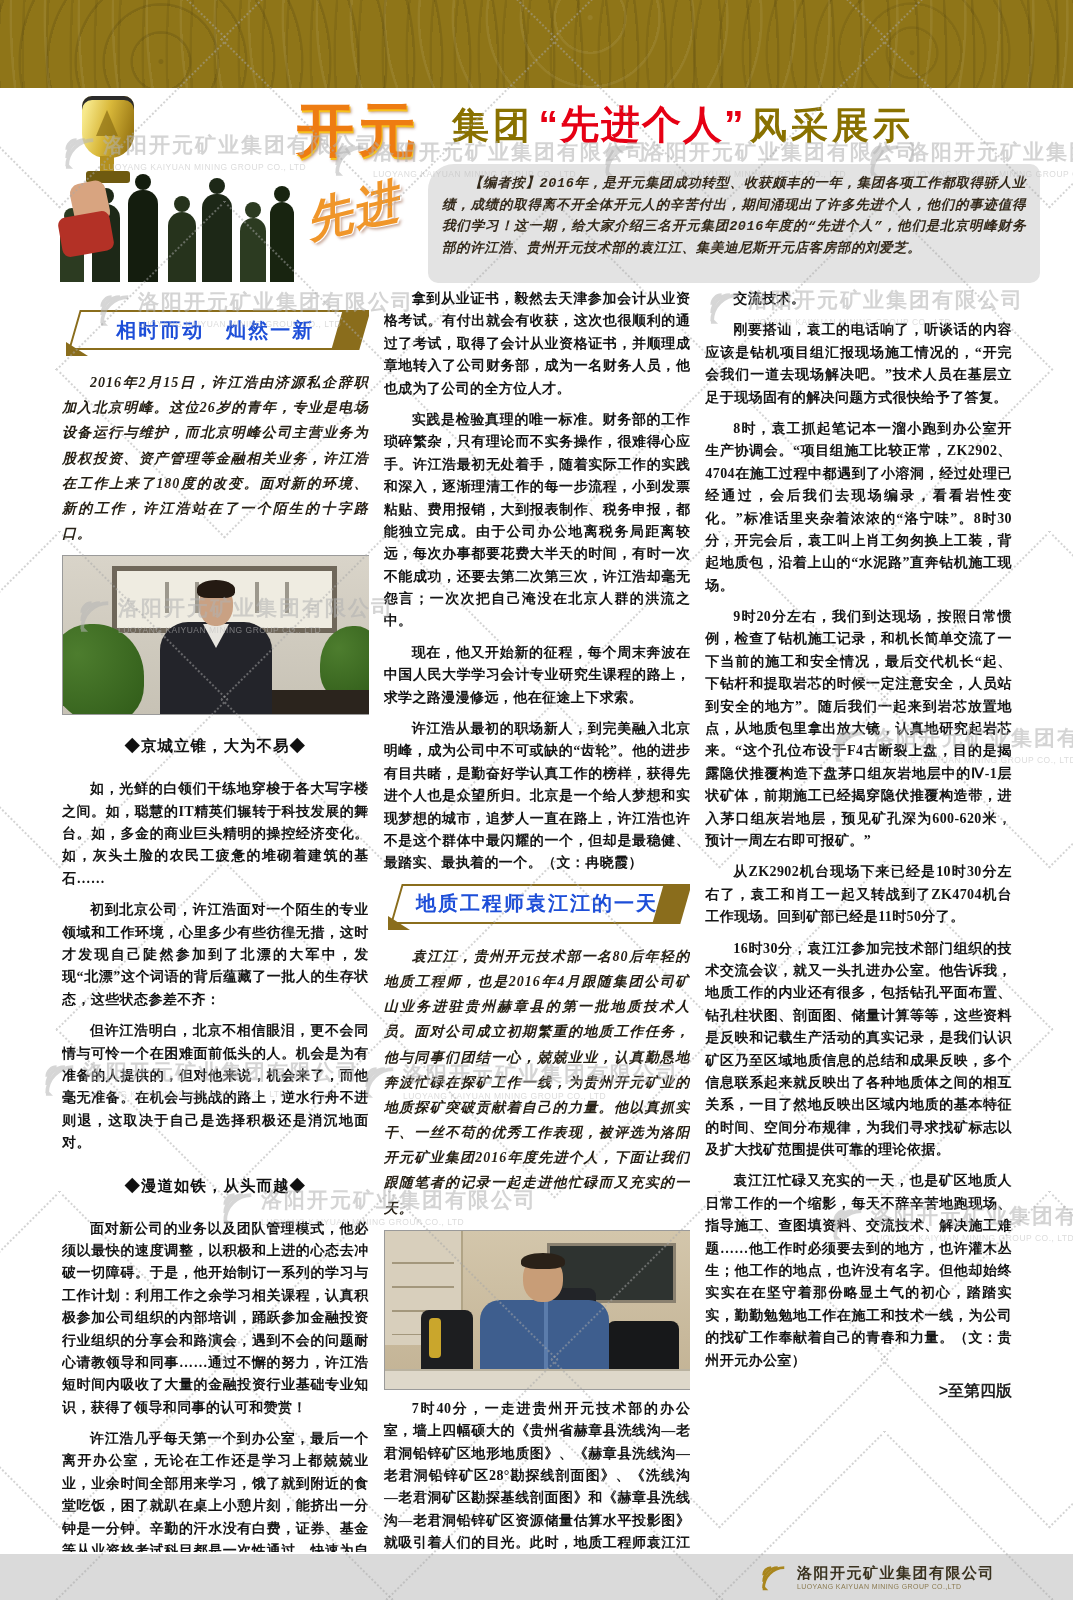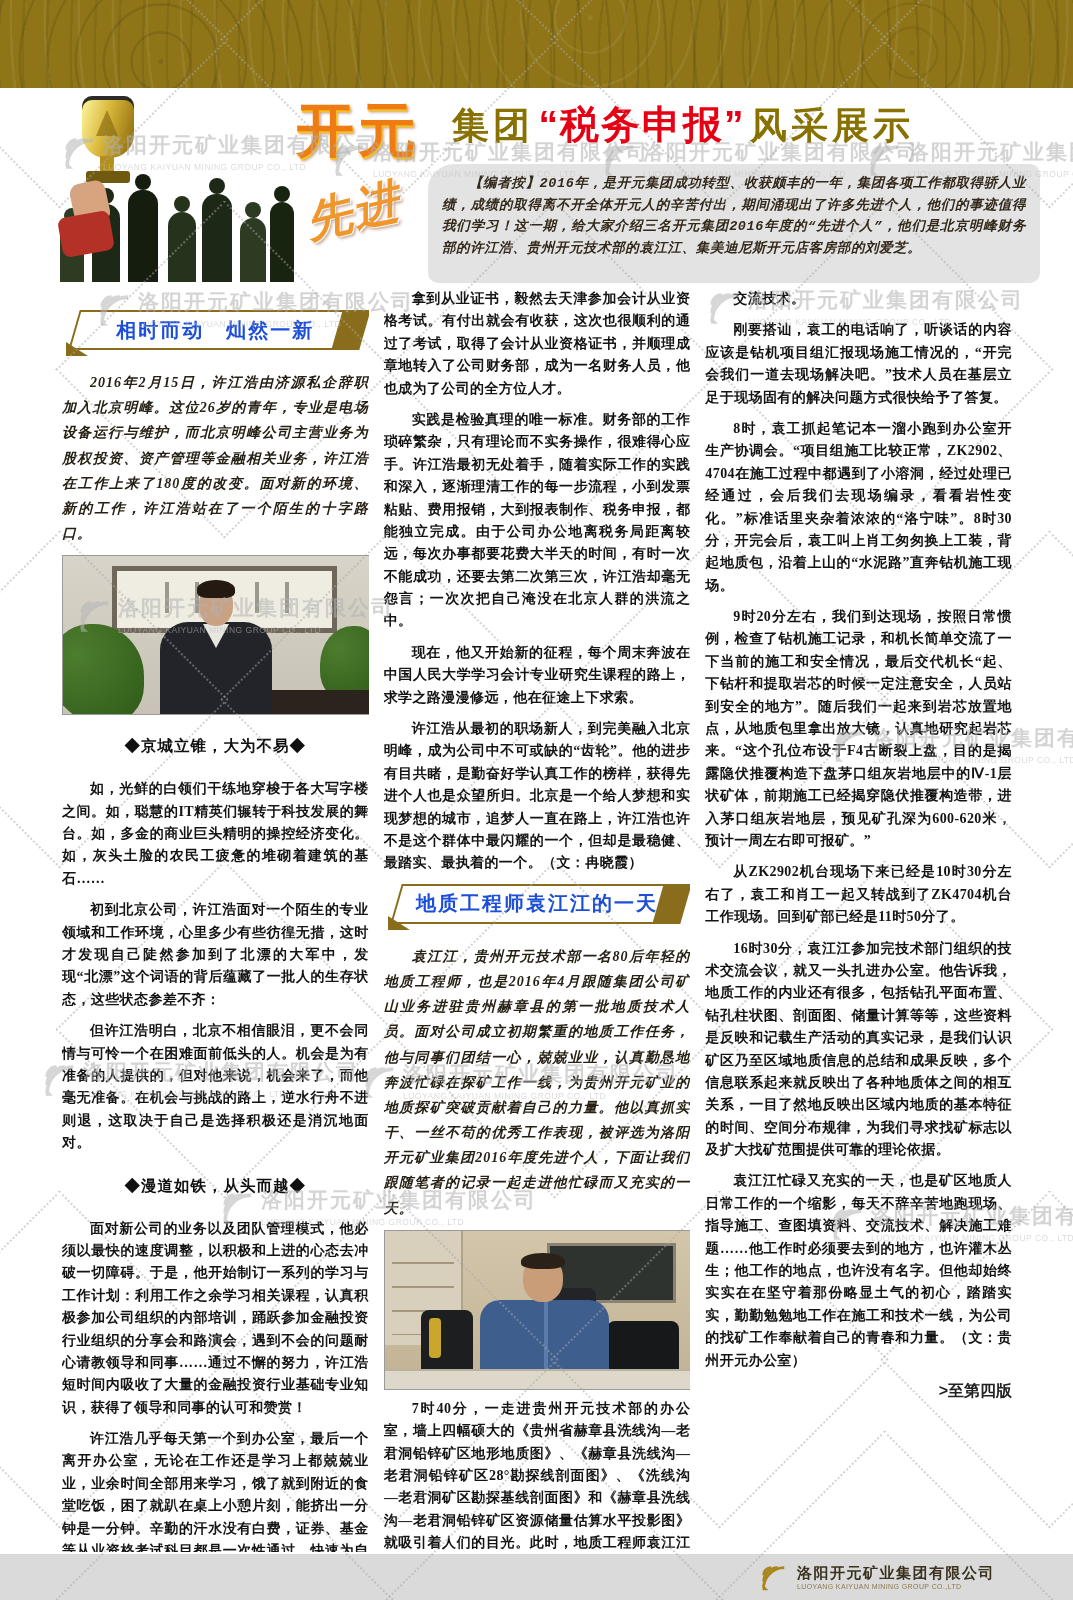--- a/index.html
+++ b/index.html
@@ -168,21 +168,21 @@
       <i class="sleeve"></i>
     </div>
 
     <div class="brand">
       <div class="brand-1">开元</div>
       <div class="brand-2">先进</div>
     </div>
 
     <div class="main-title">
       <span class="t-gold">集团</span>
-      <span class="t-red">“税务申报”</span>
+      <span class="t-red">“先进个人”</span>
       <span class="t-gold">风采展示</span>
     </div>
 
     <div class="editor-box">
       <p class="editor-text">【编者按】2016年，是开元集团成功转型、收获颇丰的一年，集团各项工作都取得骄人业绩，成绩的取得离不开全体开元人的辛苦付出，期间涌现出了许多先进个人，他们的事迹值得我们学习！这一期，给大家介绍三名开元集团2016年度的“先进个人”，他们是北京明峰财务部的许江浩、贵州开元技术部的袁江江、集美迪尼斯开元店客房部的刘爱芝。</p>
     </div>
   </div>
 
   <div class="main">
     <div class="col col1">

